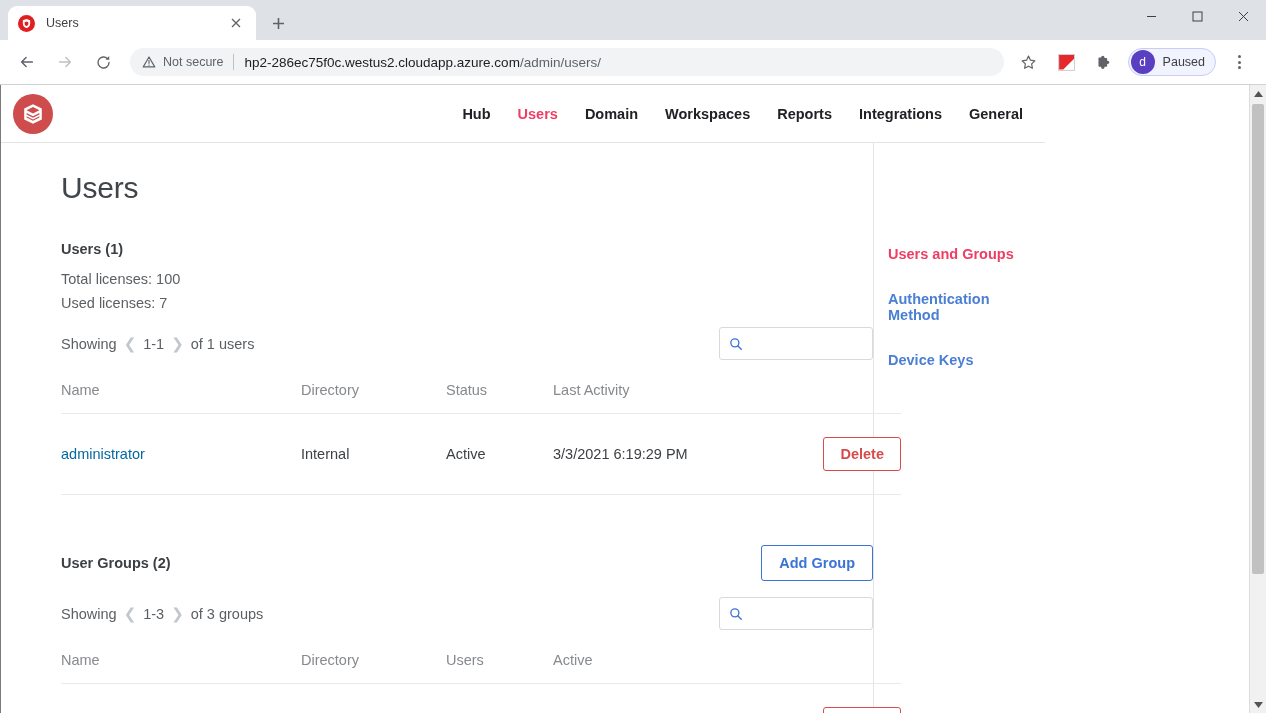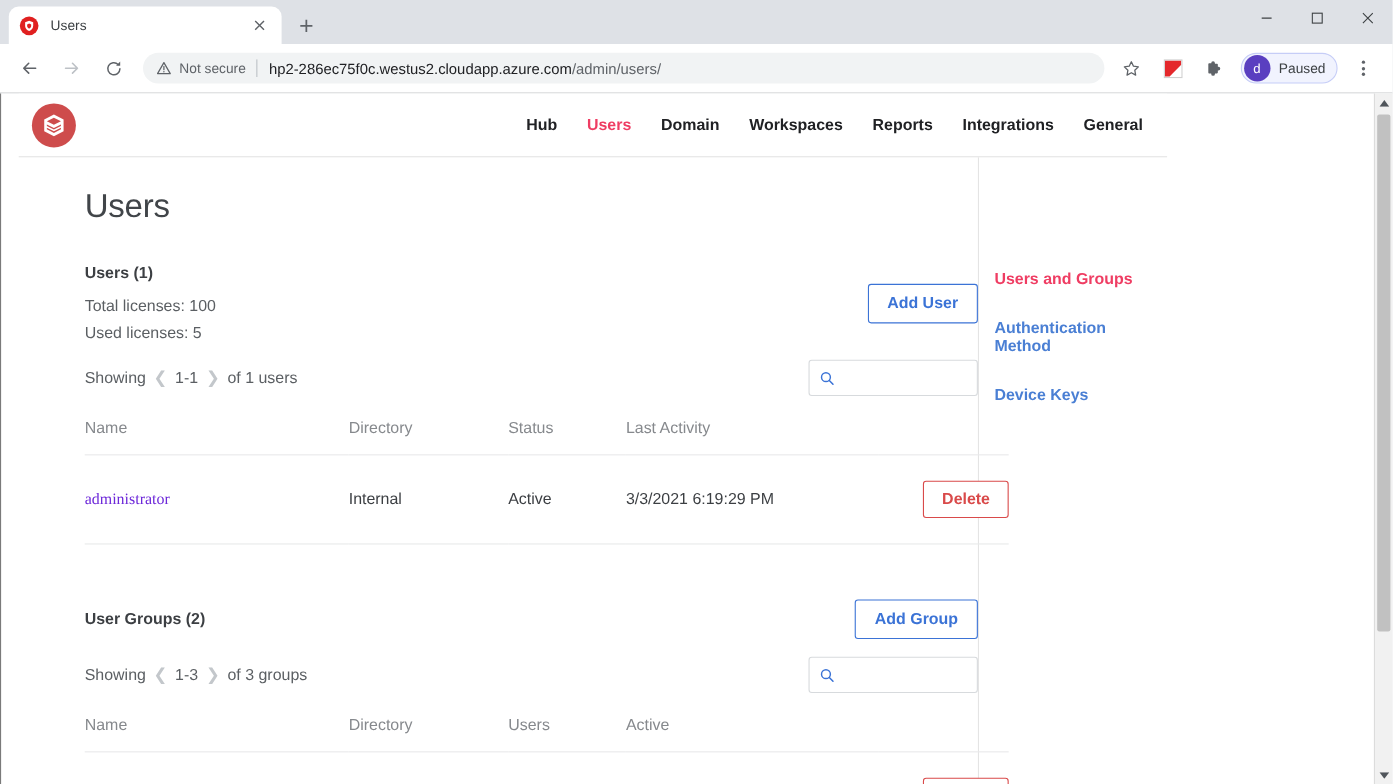--- a/index.html
+++ b/index.html
@@ -114,21 +114,21 @@
   }
   .kebab i { width: 3px; height: 3px; border-radius: 50%; background: #5f6368; display:block; }
 
   
   .viewport {
     position: absolute; left: 0; top: 85px; right: 0; bottom: 0;
     background: #ffffff; overflow: hidden;
     border-left: 1px solid #7a7a7a;
   }
   .page {
-    position: absolute; left: 16px; top: 0;
+    position: absolute; left: 0; top: 0;
     width: 1044px; height: 100%;
     background: #fff;
   }
 
   
   .app-header {
     height: 58px; border-bottom: 1px solid #e4e4e4;
     display: flex; align-items: center; padding: 0 22px 0 12px;
   }
   .logo {
@@ -191,21 +191,21 @@
   table.grid { width: 840px; border-collapse: collapse; margin-top: 22px; }
   table.grid th {
     text-align: left; font-size: 14.5px; font-weight: normal;
     color: #86898d; padding: 0 0 15px 0;
   }
   table.grid thead tr { border-bottom: 1px solid #e8e9ea; }
   table.grid td {
     font-size: 14.5px; color: #3c3f43; padding: 23px 0;
     border-bottom: 1px solid #e8e9ea; vertical-align: middle;
   }
-  td.c-name a { color: #6d28d9; text-decoration: none; font-family: Liberation Serif, serif; }
+  td.c-name a { color: #0369a1; text-decoration: none; }
   .btn-delete {
     border: 1px solid #d94a4a; border-radius: 3px; background: #fff;
     color: #d94a4a; font-size: 14.5px; font-weight: bold;
     padding: 8px 16px; cursor: pointer;
     font-family: "Liberation Sans", sans-serif;
   }
   td.c-action { text-align: right; }
   .col-name { width: 240px; }
   .col-dir  { width: 145px; }
   .col-stat { width: 107px; }
@@ -365,23 +365,22 @@
       <div class="content">
 
         <div class="main-col">
           <h1 class="page-title">Users</h1>
 
           <div class="section">
             <div class="sec-head">
               <div>
                 <div class="sec-title">Users (1)</div>
                 <div class="lic">Total licenses: 100</div>
-                <div class="lic">Used licenses: 5</div>
+                <div class="lic">Used licenses: 7</div>
               </div>
-              <button class="btn-outline">Add User</button>
             </div>
 
             <div class="showing-row">
               <div class="showing">
                 <span>Showing</span>
                 <span class="chev">❮</span>
                 <span class="range">1-1</span>
                 <span class="chev">❯</span>
                 <span>of 1 users</span>
               </div>

